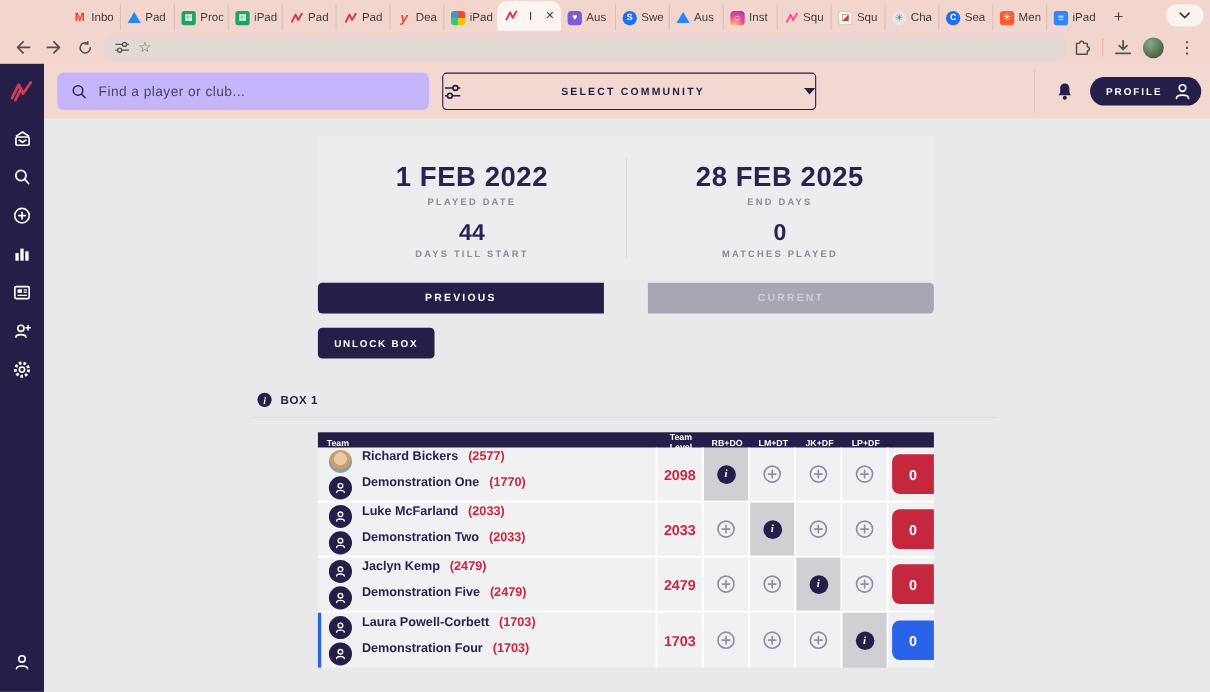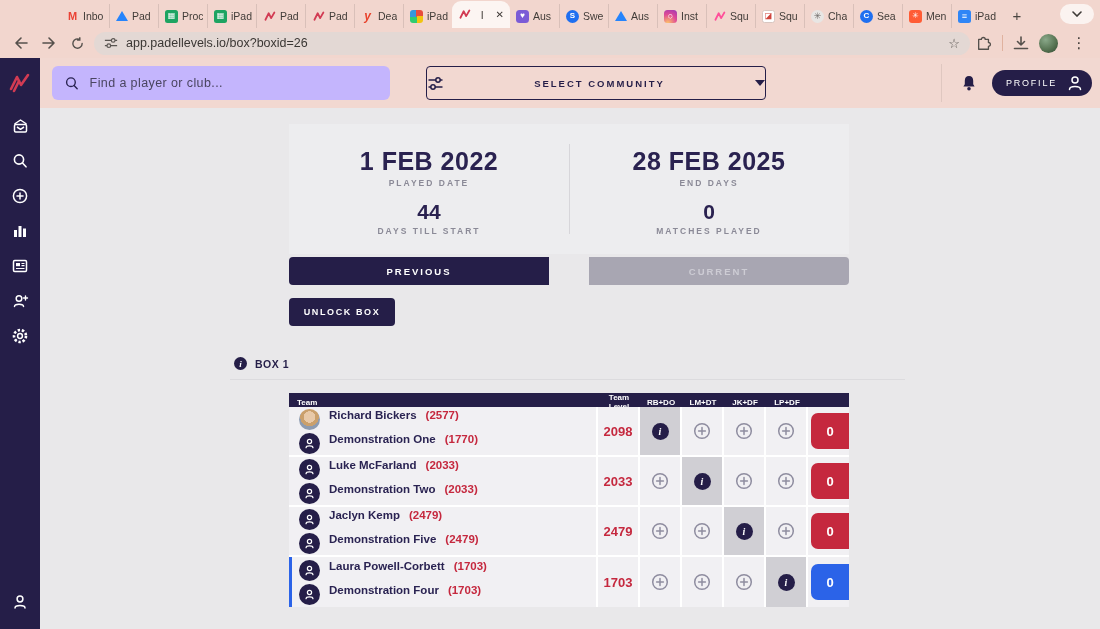--- a/index.html
+++ b/index.html
@@ -36,27 +36,27 @@
   .side-bottom { margin-top:auto; margin-bottom:10px; }
 
   .appright { flex:1; display:flex; flex-direction:column; }
   .apphead { height:50px; background:#f2d8d1; display:flex; align-items:center; position:relative; flex:0 0 50px; }
   .searchbox { position:absolute; left:12px; width:338px; height:34px; top:8px; background:#c4b5fd; border-radius:6px;
                display:flex; align-items:center; padding:0 12px; gap:10px; }
   .searchbox input { border:none; outline:none; background:transparent; font-size:12.5px; color:#38334c; width:100%;
                      font-family:"Liberation Sans","DejaVu Sans",sans-serif; letter-spacing:.4px; }
   .searchbox input::placeholder { color:#4a4560; }
   .community { position:absolute; left:362px; width:340px; height:34px; top:8px; border:1.5px solid #251e48; border-radius:4px;
-               display:flex; align-items:center; padding:0 0;margin-left:24px; }
+               display:flex; align-items:center; padding:0 0; }
   .community .ctext { flex:1; text-align:center; font-size:9.5px; font-weight:700; letter-spacing:2px; color:#251e48; }
   .caret { width:0; height:0; border-left:5px solid transparent; border-right:5px solid transparent; border-top:6px solid #251e48; }
   .head-right { position:absolute; right:8px; display:flex; align-items:center; gap:14px; }
   .head-div { width:1px; height:38px; background:rgba(0,0,0,.08); margin-right:4px; }
   .profile-btn { height:26px; background:#251e48; border-radius:13px; display:flex; align-items:center; gap:8px; padding:0 7px 0 14px; }
-  .profile-btn span { color:#fff; font-size:9px; font-weight:400; letter-spacing:1.8px; }
+  .profile-btn span { color:#fff; font-size:9px; font-weight:700; letter-spacing:1.8px; }
 
   
   .main { flex:1; background:#e9e8ea; overflow:hidden; }
   .content { width:560px; margin-left:249px; }
   .stats { margin-top:16px; height:130px; background:#ededef; display:flex; position:relative; }
   .stats .col { flex:1; display:flex; flex-direction:column; align-items:center; justify-content:center; gap:2px; padding-top:4px; }
   .stats .vdiv { position:absolute; left:50%; top:20px; bottom:20px; width:1px; background:#d7d6da; }
   .bigdate { font-size:25px; font-weight:800; color:#2a2250; letter-spacing:.5px; }
   .smalllab { font-size:8.5px; font-weight:700; letter-spacing:2px; color:#8b8a97; margin-bottom:10px; }
   .bignum { font-size:21px; font-weight:800; color:#2a2250; }
@@ -255,21 +255,20 @@
     <svg width="13" height="13" viewBox="0 0 14 14">
         <path d="M12 7 A5 5 0 1 1 9.5 2.7 M9.5 0.8 V3.2 H7" fill="none" stroke="#55504c" stroke-width="1.5" stroke-linecap="round"></path>
       </svg>
   </div>
   <div class="omnibox">
     <svg width="14" height="12" viewBox="0 0 16 12">
       <path d="M1 3 H15 M1 9 H15" stroke="#5a5551" stroke-width="1.4"></path>
       <circle cx="10.5" cy="3" r="2.1" fill="#e3d8d4" stroke="#5a5551" stroke-width="1.4"></circle>
       <circle cx="5.5" cy="9" r="2.1" fill="#e3d8d4" stroke="#5a5551" stroke-width="1.4"></circle>
     </svg>
-    <span class="url">app.padellevels.io/box?boxid=26</span>
     <span style="color:#5a5551;font-size:13px;">☆</span>
   </div>
   <div class="chrome-right">
     <svg width="16" height="16" viewBox="0 0 18 18">
       <path d="M3 7 h3 a2.2 2.2 0 1 1 4.4 0 H14 v3.4 a2.2 2.2 0 1 1 0 4.4 V18 H3 Z" transform="translate(0,-2)" fill="none" stroke="#55504c" stroke-width="1.5" stroke-linejoin="round"></path>
     </svg>
     <div class="vline-orange"></div>
     <svg width="16" height="15" viewBox="0 0 16 15">
       <path d="M8 1 V9 M4.5 5.5 L8 9 L11.5 5.5" fill="none" stroke="#55504c" stroke-width="1.6" stroke-linecap="round" stroke-linejoin="round"></path>
       <path d="M1.5 12.5 H14.5" stroke="#55504c" stroke-width="1.6" stroke-linecap="round"></path>

